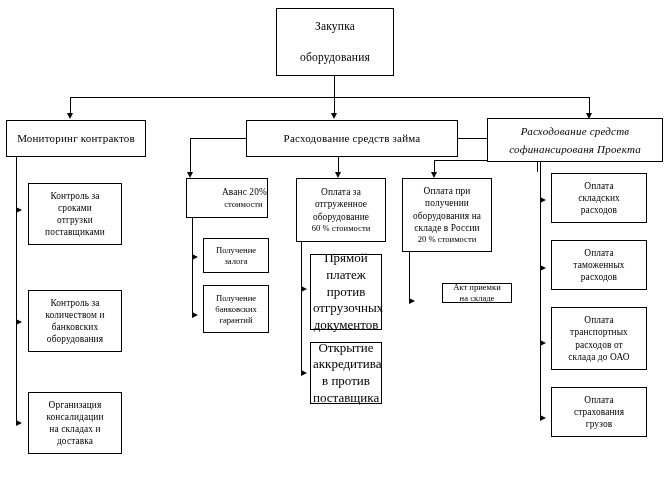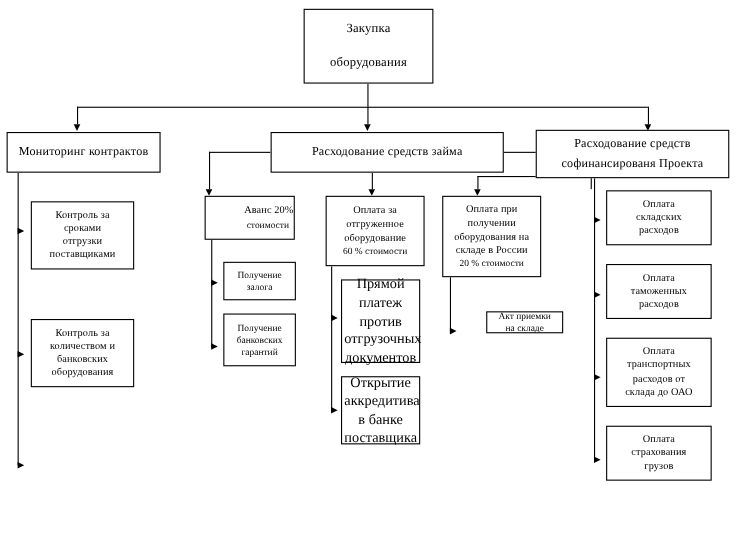--- a/index.html
+++ b/index.html
@@ -96,21 +96,21 @@
   <div class="arrow-d" style="left:586px; top:113px;"></div>
 
   <div class="node t-lvl2" style="left:6px; top:120px; width:140px; height:37px;">
     <span class="ln">Мониторинг контрактов</span>
   </div>
 
   <div class="node t-lvl2" style="left:246px; top:120px; width:212px; height:37px;">
     <span class="ln">Расходование средств займа</span>
   </div>
 
-  <div class="node t-lvl2 lvl2-gap" style="left:487px; top:118px; width:176px; height:44px;">
+  <div class="node t-lvl2 lvl2-gap" style="left:487px; top:118px; width:176px; height:44px;font-style:italic;">
     <span class="ln">Расходование средств</span>
     <span class="ln">софинансированя Проекта</span>
   </div>
 
   <div class="ln-v" style="left:16px; top:157px; height:266px;"></div>
 
   <div class="arrow-r" style="left:16px; top:207px;"></div>
   <div class="arrow-r" style="left:16px; top:319px;"></div>
   <div class="arrow-r" style="left:16px; top:420px;"></div>
 
@@ -121,20 +121,26 @@
     <span class="ln">поставщиками</span>
   </div>
 
   <div class="node t-leaf" style="left:28px; top:290px; width:94px; height:62px;">
     <span class="ln">Контроль за</span>
     <span class="ln">количеством и</span>
     <span class="ln">банковских</span>
     <span class="ln">оборудования</span>
   </div>
 
+  <div class="node t-leaf" style="left:28px; top:392px; width:94px; height:62px;">
+    <span class="ln">Организация</span>
+    <span class="ln">консалидации</span>
+    <span class="ln">на складах и</span>
+    <span class="ln">доставка</span>
+  </div>
 
   <div class="ln-h" style="left:190px; top:138px; width:56px;"></div>
   <div class="ln-v" style="left:190px; top:138px; height:34px;"></div>
   <div class="arrow-d" style="left:187px; top:172px;"></div>
 
   <div class="ln-h" style="left:458px; top:138px; width:79px;"></div>
   <div class="ln-v" style="left:537px; top:138px; height:34px;"></div>
   <div class="arrow-d" style="left:431px; top:172px;"></div>
 
   <div class="ln-v" style="left:338px; top:157px; height:15px;"></div>
@@ -178,21 +184,21 @@
     <span class="ln">Прямой</span>
     <span class="ln">платеж</span>
     <span class="ln">против</span>
     <span class="ln">отгрузочных</span>
     <span class="ln">документов</span>
   </div>
 
   <div class="node t-tiny" style="left:310px; top:342px; width:72px; height:62px;">
     <span class="ln">Открытие</span>
     <span class="ln">аккредитива</span>
-    <span class="ln">в банке</span>
+    <span class="ln">в против</span>
     <span class="ln">поставщика</span>
   </div>
 
   <div class="node t-small" style="left:402px; top:178px; width:90px; height:74px;">
     <span class="ln t-leaf">Оплата при</span>
     <span class="ln t-leaf">получении</span>
     <span class="ln t-leaf">оборудования на</span>
     <span class="ln t-leaf">складе в России</span>
     <span class="ln">20 % стоимости</span>
   </div>

